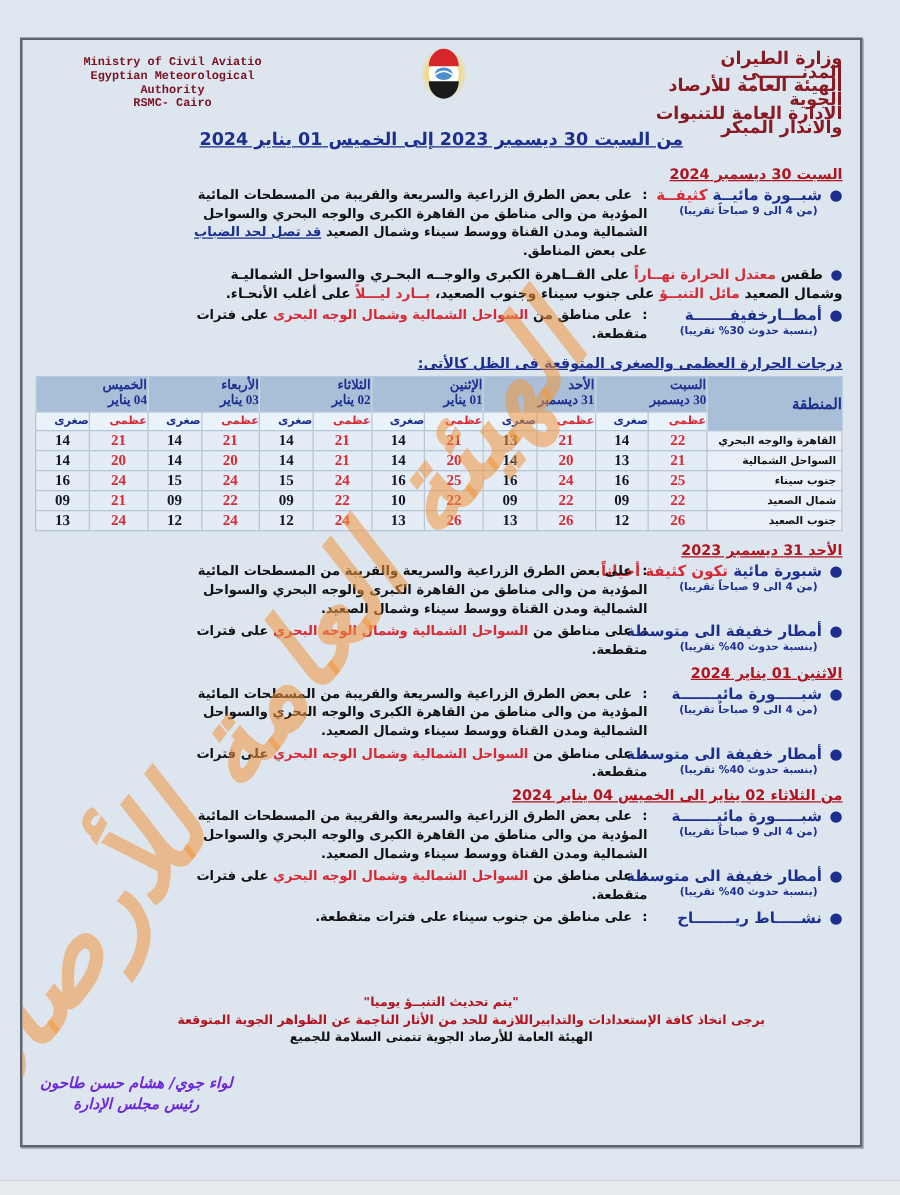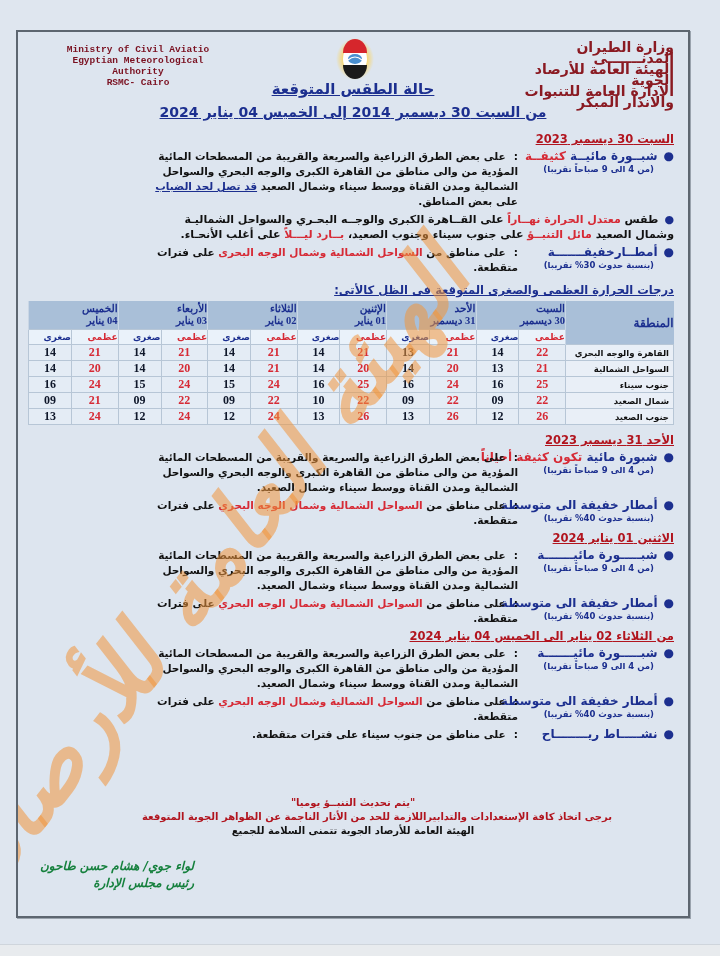--- a/index.html
+++ b/index.html
@@ -120,22 +120,22 @@
     text-align: right; padding-right: 4px; background: #e9eff7;
   }
   .footer {
     position: absolute; left: 0; right: 0; top: 764px; text-align: center;
     direction: rtl; font-weight: bold;
   }
   .footer .l1 { color: #b1141e; font-size: 10px; line-height: 14px; }
   .footer .l2 { color: #b1141e; font-size: 10px; line-height: 14px; margin-left: 48px; }
   .footer .l3 { color: #111; font-size: 10px; line-height: 14px; }
   .sig {
-    position: absolute; left: 6px; top: 826px; width: 170px; 
-    direction: rtl; color: #15803d; font-weight: bold; font-style: italic;
+    position: absolute; left: 6px; top: 826px; width: 170px; text-align: center;
+    direction: rtl; color: #6d28d9; font-weight: bold; font-style: italic;
     font-size: 12px; line-height: 17px;
   }
 </style>
 </head>
 <body>
 
 <div class="page">
 
   <div class="watermark">الهيئة العامة للأرصاد الجوية</div>
 
@@ -161,26 +161,25 @@
       <path d="M12 22 Q19 16 26 22" stroke="#ffffff" stroke-width="1.2" fill="none"></path>
     </svg>
   </div>
 
   <div class="hdr-ar">
     <div>وزارة الطيران المدنـــــــى</div>
     <div>الهيئة العامة للأرصاد الجوية</div>
     <div>الادارة العامة للتنبوات والانذار المبكر</div>
   </div>
 
-  <div class="title">حالة الطقس المتوقعة</div>
-  <div class="subtitle">من السبت 30 ديسمبر 2014  إلى  الخميس 04 يناير 2024</div>
+  <div class="subtitle">من السبت 30 ديسمبر 2023  إلى  الخميس 01 يناير 2024</div>
 
   <div class="content">
 
-    <div class="day-head">السبت 30 ديسمبر 2023</div>
+    <div class="day-head">السبت 30 ديسمبر 2024</div>
 
     <div class="row">
       <div class="lbl">
         <div class="main"><span class="bullet">●</span><span>شبــورة مائيــة </span><span class="red">كثيفــة</span></div>
         <div class="note">(من 4 الى 9 صباحاً تقريبا)</div>
       </div>
       <div class="desc"><span class="colon">:</span><span>على بعض الطرق الزراعية والسريعة والقريبة من المسطحات المائية المؤدية من والى مناطق من القاهرة الكبرى والوجه البحري والسواحل الشمالية ومدن القناة ووسط سيناء وشمال الصعيد</span> <span class="link">قد تصل لحد الضباب</span><span> على بعض المناطق.</span></div>
     </div>
 
     <div class="full">

